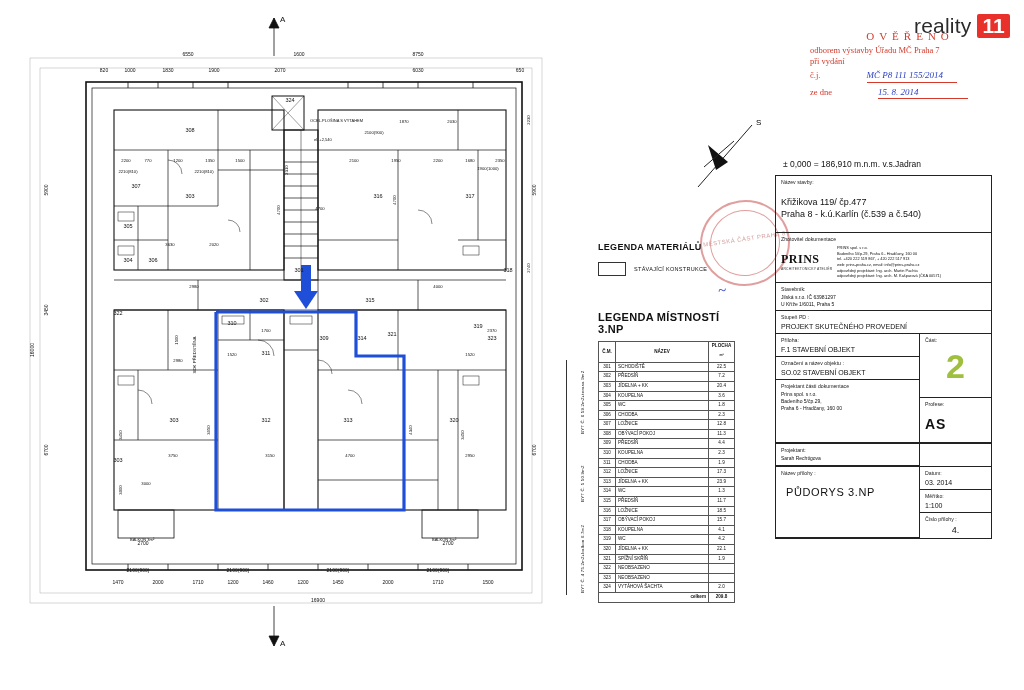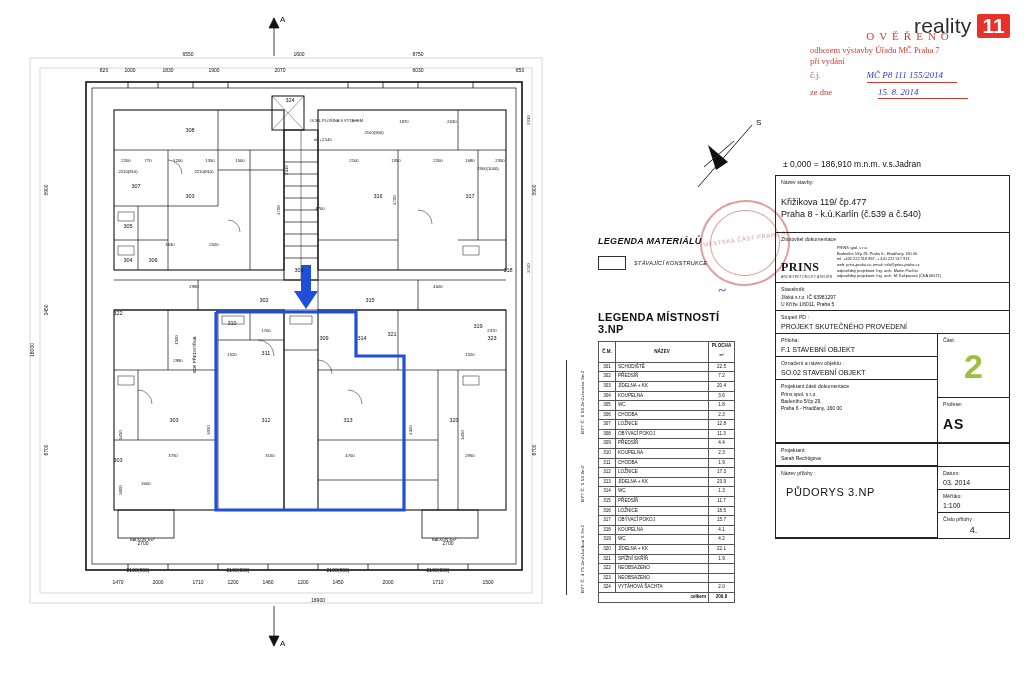--- a/index.html
+++ b/index.html
@@ -48,21 +48,21 @@
     font-style:italic; font-size:15px; color:#2a3ec0; transform:rotate(-6deg);
   }
 
   
   .north { position:absolute; left:690px; top:115px; width:90px; height:85px; }
 
   
   .elev { position:absolute; left:783px; top:159px; font-size:8.5px; }
 
   
-  .legend-mat { position:absolute; left:598px; top:236px; width:190px;font-style:italic; }
+  .legend-mat { position:absolute; left:598px; top:242px; width:190px; }
   .legend-mat .title { font-size:9px; font-weight:bold; letter-spacing:.3px; }
   .legend-mat .row { display:flex; align-items:center; margin-top:10px; }
   .legend-mat .swatch { width:28px; height:14px; border:1px solid #333; background:#fff; }
   .legend-mat .lbl { font-size:5.5px; margin-left:8px; letter-spacing:.3px; }
 
   .legend-rooms { position:absolute; left:598px; top:311px; width:145px; }
   .legend-rooms .title { font-size:11px; font-weight:bold; letter-spacing:.3px; }
   table.rooms { border-collapse:collapse; margin-top:6px; width:137px; font-size:4.6px; }
   table.rooms th, table.rooms td { border:.6px solid #555; padding:0 2px; height:8.6px; line-height:8.6px; }
   table.rooms th { font-weight:bold; font-size:4.6px; text-align:center; }
@@ -76,36 +76,36 @@
   .apt-brackets { position:absolute; left:566px; top:360px; width:30px; height:235px; }
   .apt { position:absolute; left:0; width:30px; border-left:1px solid #333; }
   .apt .txt {
     position:absolute; left:1px; top:0; width:100%; height:100%;
     writing-mode:vertical-rl; transform:rotate(180deg);
     font-size:4.4px; text-align:center; line-height:1.15; letter-spacing:.2px;
     display:flex; align-items:center; justify-content:center;
   }
 
   
-  .tb { position:absolute; left:775px; top:175px; width:235px; border:1px solid #222; }
+  .tb { position:absolute; left:775px; top:175px; width:217px; border:1px solid #222; }
   .tb .cell { border-bottom:1px solid #222; padding:3px 5px; }
   .tb .cell:last-child { border-bottom:none; }
   .tb .lbl { font-size:5.2px; color:#222; }
   .tb .val { font-size:9px; margin-top:3px; }
   .tb .val.sm { font-size:7px; }
   .tb .row2 { display:flex; }
   .tb .row2 > div { border-bottom:1px solid #222; }
   .tb .leftcol { flex:1 1 auto; }
   .tb .rightcol { width:72px; border-left:1px solid #222; }
   .bigpage { font-size:34px; color:#9fbf3f; font-weight:bold; line-height:1; text-align:center; }
   .prof { font-size:14px; font-weight:bold; letter-spacing:1px; }
   .tb .mini { font-size:5px; line-height:1.35; }
   .tb .title-main { font-size:11px; letter-spacing:.6px; padding:10px 5px 14px; }
 
-  .prins { display:flex; align-items:flex-end; }
+  .prins { display:flex; align-items:center; }
   .prins .logoblk { width:56px; }
   .prins .logoblk .nm { font-family:"Liberation Serif", serif; font-size:12px; font-weight:bold; letter-spacing:.5px; }
   .prins .logoblk .sub { font-size:3.4px; letter-spacing:.2px; color:#333; }
   .prins .info { flex:1; font-size:3.9px; line-height:1.45; }
 
   
   .plan { position:absolute; left:18px; top:10px; width:560px; height:645px; }
   .plan svg { display:block; }
 </style>
 </head>

